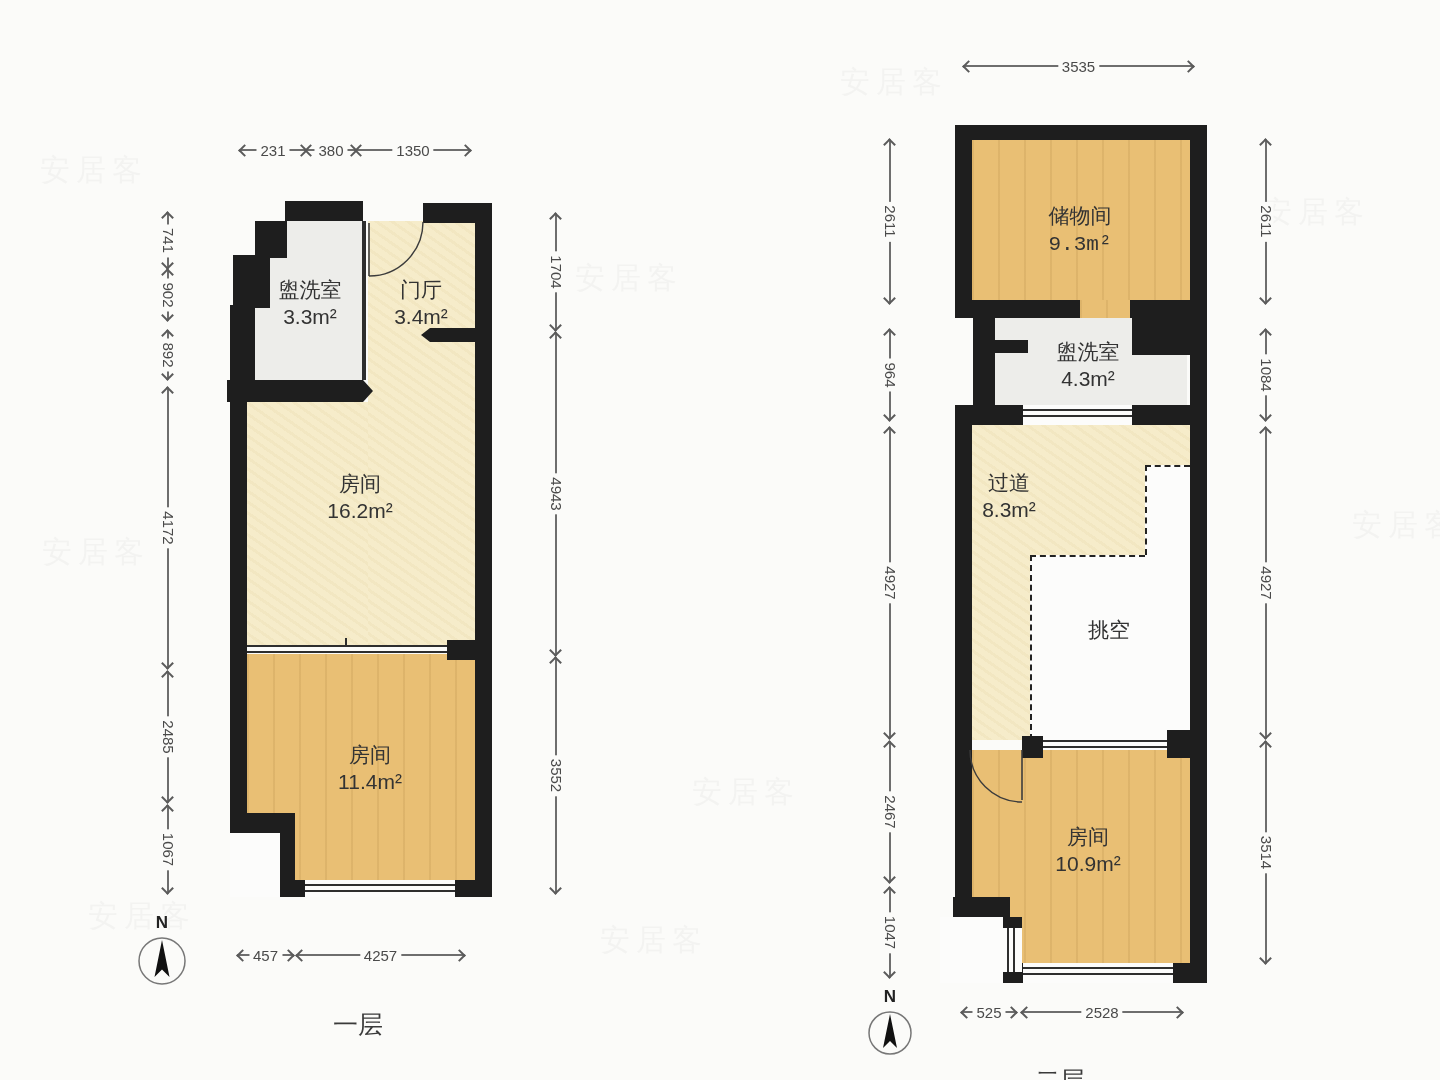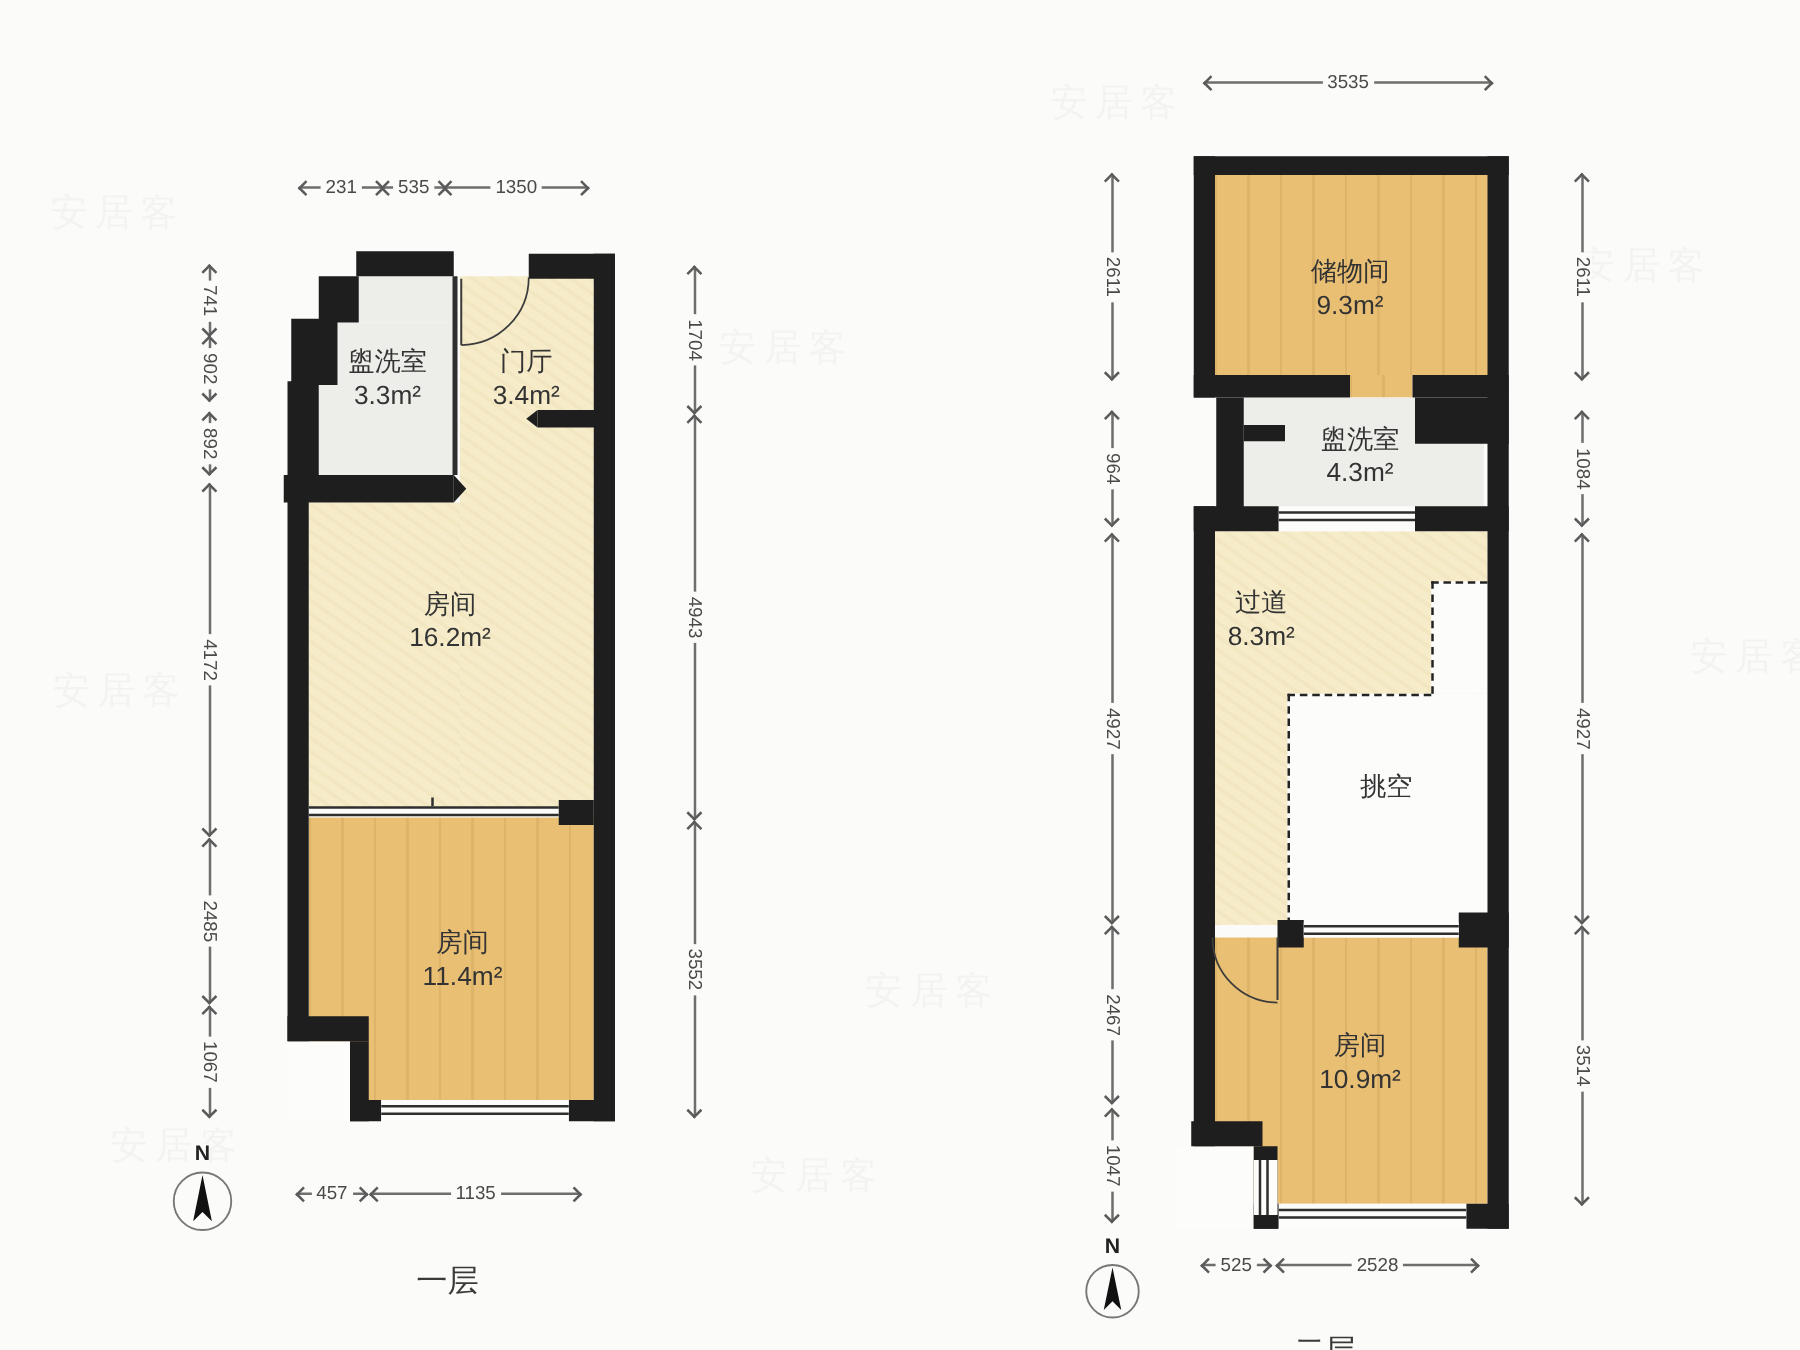--- a/index.html
+++ b/index.html
@@ -129,21 +129,21 @@
         <div class="dim h" style="width: 66px; left: 240px; top: 142px;">
           <i class="dl"></i>
           <i class="arw a-l"></i>
           <i class="arw a-r"></i>
           <span class="dlab">231</span>
         </div>
         <div class="dim h" style="width: 50px; left: 306px; top: 142px;">
           <i class="dl"></i>
           <i class="arw a-l"></i>
           <i class="arw a-r"></i>
-          <span class="dlab">535</span>
+          <span class="dlab">380</span>
         </div>
         <div class="dim h" style="width: 114px; left: 356px; top: 142px;">
           <i class="dl"></i>
           <i class="arw a-l"></i>
           <i class="arw a-r"></i>
           <span class="dlab">1350</span>
         </div>
         <div class="dim v" style="width: 55px; left: 176px; top: 213px;">
           <i class="dl"></i>
           <i class="arw a-l"></i>
@@ -201,21 +201,21 @@
         <div class="dim h" style="width: 55px; left: 238px; top: 947px;">
           <i class="dl"></i>
           <i class="arw a-l"></i>
           <i class="arw a-r"></i>
           <span class="dlab">457</span>
         </div>
         <div class="dim h" style="width: 167px; left: 297px; top: 947px;">
           <i class="dl"></i>
           <i class="arw a-l"></i>
           <i class="arw a-r"></i>
-          <span class="dlab">1135</span>
+          <span class="dlab">4257</span>
         </div>
       </div>
   </div>
 
   <div>
 
     <div class="f wood" style="left:972px;top:140px;width:219px;height:160px"></div>
     <div class="f wood" style="left:1080px;top:300px;width:50px;height:18px"></div>
     <div class="f gray" style="left:995px;top:318px;width:192px;height:92px"></div>
     <div class="f cream" style="left:972px;top:425px;width:218px;height:315px"></div>
@@ -266,21 +266,21 @@
     </svg>
 
     <svg class="compass" style="left:860px;top:982px" width="60" height="80" viewBox="0 0 60 80">
       <text x="30" y="20" text-anchor="middle">N</text>
       <circle cx="30" cy="51" r="21" fill="none" stroke="#777" stroke-width="1.5"></circle>
       <polygon points="30,32 23,66 30,59 37,66" fill="#111"></polygon>
     </svg>
 
     <div class="plan-title" style="left:1060px;top:1064px">二层</div>
     <div id="plan1-labels">
-        <div class="room-label" style="left: 1080px; top: 204px;">
+        <div class="room-label" style="left: 1080px; top: 204px; font-family: Liberation Mono, monospace;">
           <div>储物间</div>
           <div>9.3m²</div>
         </div>
         <div class="room-label" style="left: 1088px; top: 338px;">
           <div>盥洗室</div>
           <div>4.3m²</div>
         </div>
         <div class="room-label" style="left: 1009px; top: 469px;">
           <div>过道</div>
           <div>8.3m²</div>

